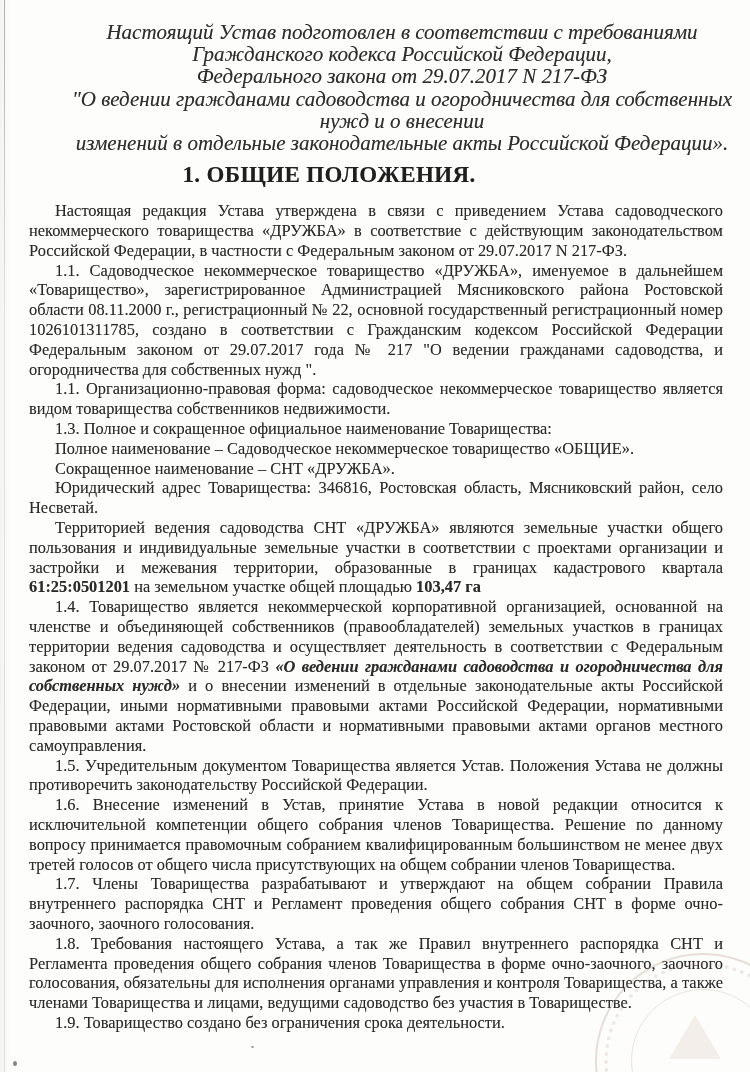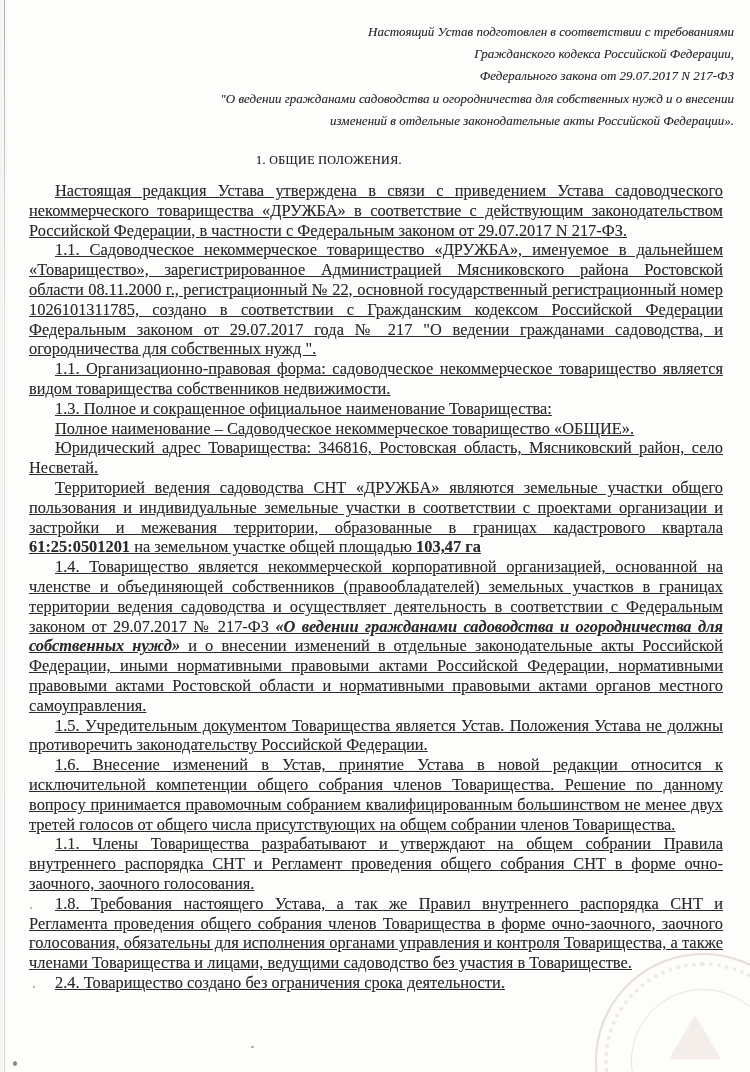--- a/index.html
+++ b/index.html
@@ -15,46 +15,46 @@
     position:absolute;inset:0;
     background:linear-gradient(90deg,#f3f3f1 0px,#fdfdfc 10px,#fdfdfc 100%);
   }
   .scan-edge{
     position:absolute;left:4px;top:0;width:1px;height:1072px;
     background:linear-gradient(180deg,rgba(90,90,90,.45),rgba(120,120,120,.18) 30%,rgba(120,120,120,.22));
   }
   .preamble{
     position:relative;
     padding:21px 16px 0 70px;
-    text-align:right;
+    text-align:center;
     font-style:italic;
-    font-size:13px;
+    font-size:21px;
     line-height:22.2px;
     color:#2d2d2d;
     text-shadow:0 0 .5px rgba(0,0,0,.35);
   }
   .heading{
     position:relative;
     text-align:center;
-    font-weight:normal;
-    font-size:12px;
+    font-weight:bold;
+    font-size:23px;
     letter-spacing:.4px;
-    margin:21px 92px 13px 0;
+    margin:8px 92px 13px 0;
     color:#1f1f1f;
     text-shadow:0 0 .5px rgba(0,0,0,.4);
   }
   .doc-body{
     position:relative;
     padding:0 27px 0 29px;
     text-align:justify;
     font-size:16.4px;
     line-height:19.8px;
     text-shadow:0 0 .5px rgba(0,0,0,.3);
   }
-  .doc-body p{margin:0;text-indent:26px;text-decoration:underline;}
+  .doc-body p{margin:0;text-indent:26px;}
   .doc-body .b{font-weight:bold;}
   .doc-body .i{font-style:italic;}
   .stamp{
     position:absolute;left:595px;top:953px;width:212px;height:212px;
     border:2.5px solid rgba(188,148,128,.30);
     border-radius:50%;
     pointer-events:none;
   }
   .stamp .ring-text{
     position:absolute;inset:7px;border-radius:50%;
@@ -91,28 +91,29 @@
   </div>
 
   <div class="heading">1. ОБЩИЕ ПОЛОЖЕНИЯ.</div>
 
   <div class="doc-body">
       <p><span>Настоящая редакция Устава утверждена в связи с приведением Устава садоводческого некоммерческого товарищества «ДРУЖБА» в соответствие с действующим законодательством Российской Федерации, в частности с Федеральным законом от 29.07.2017 N 217-ФЗ.</span></p>
       <p><span>1.1. Садоводческое некоммерческое товарищество «ДРУЖБА», именуемое в дальнейшем «Товарищество», зарегистрированное Администрацией Мясниковского района Ростовской области 08.11.2000 г., регистрационный № 22, основной государственный регистрационный номер 1026101311785, создано в соответствии с Гражданским кодексом Российской Федерации Федеральным законом от 29.07.2017 года № 217 "О ведении гражданами садоводства, и огородничества для собственных нужд ".</span></p>
       <p><span>1.1. Организационно-правовая форма: садоводческое некоммерческое товарищество является  видом товарищества собственников недвижимости.</span></p>
       <p><span>1.3. Полное и сокращенное официальное наименование Товарищества:</span></p>
       <p><span>Полное наименование – Садоводческое некоммерческое товарищество «ОБЩИЕ».</span></p>
+      <p><span>Сокращенное наименование – СНТ «ДРУЖБА».</span></p>
       <p><span>Юридический адрес Товарищества: 346816, Ростовская область, Мясниковский район, село Несветай.</span></p>
       <p><span>Территорией ведения садоводства СНТ «ДРУЖБА» являются земельные участки общего пользования и индивидуальные земельные участки в соответствии с проектами организации и застройки и межевания территории, образованные в границах кадастрового квартала </span><span class="b">61:25:0501201</span><span> на земельном участке общей площадью </span><span class="b">103,47 га</span></p>
       <p><span>1.4. Товарищество является некоммерческой корпоративной организацией, основанной на членстве и объединяющей собственников (правообладателей) земельных участков в границах территории ведения садоводства  и осуществляет деятельность в соответствии с Федеральным законом от 29.07.2017 № 217-ФЗ </span><span class="b i">«О ведении гражданами садоводства и огородничества для собственных нужд»</span><span> и о внесении изменений в отдельные законодательные акты Российской Федерации,  иными нормативными правовыми актами Российской Федерации, нормативными правовыми актами Ростовской области и нормативными правовыми актами органов местного самоуправления.</span></p>
       <p><span>1.5. Учредительным документом Товарищества является Устав. Положения Устава не должны противоречить законодательству Российской Федерации.</span></p>
       <p><span>1.6. Внесение изменений в Устав, принятие Устава в новой редакции относится к исключительной компетенции общего собрания  членов Товарищества. Решение по данному вопросу принимается правомочным собранием квалифицированным большинством не менее двух третей голосов от общего числа присутствующих на общем собрании членов Товарищества.</span></p>
-      <p><span>1.1. Члены Товарищества разрабатывают и утверждают на общем собрании Правила внутреннего распорядка СНТ и Регламент проведения общего  собрания СНТ в форме очно-заочного, заочного голосования.</span></p>
+      <p><span>1.7. Члены Товарищества разрабатывают и утверждают на общем собрании Правила внутреннего распорядка СНТ и Регламент проведения общего  собрания СНТ в форме очно-заочного, заочного голосования.</span></p>
       <p><span>1.8. Требования настоящего Устава, а так же Правил внутреннего распорядка СНТ и Регламента проведения общего собрания членов Товарищества в форме очно-заочного, заочного голосования,  обязательны для исполнения органами управления и контроля Товарищества, а также  членами Товарищества и лицами, ведущими садоводство без участия в Товариществе.</span></p>
-      <p><span>2.4.  Товарищество создано без ограничения срока деятельности.</span></p>
+      <p><span>1.9.  Товарищество создано без ограничения срока деятельности.</span></p>
     </div>
 
   <div class="stamp">
     <div class="ring-text"></div>
     <div class="ring-inner"></div>
     <div class="emblem"></div>
   </div>
 
   <div class="speck s1"></div>
   <div class="speck s2"></div>

